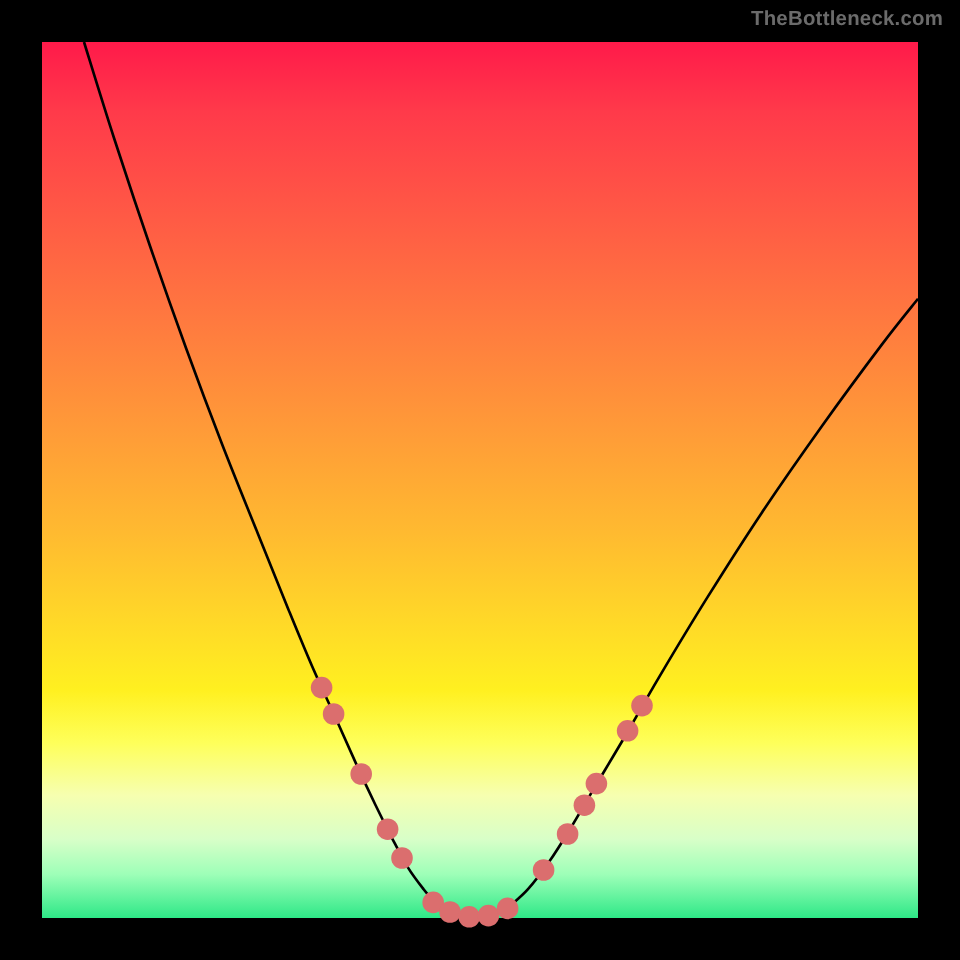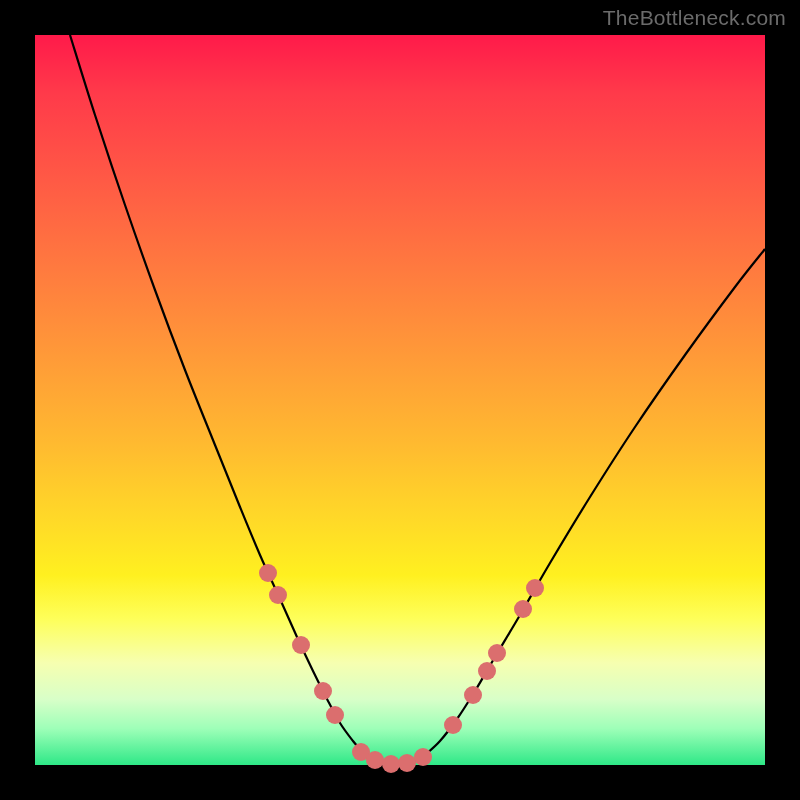--- a/index.html
+++ b/index.html
@@ -30,22 +30,22 @@
       #f6ffb0 86%,
       #d8ffc8 91%,
       #9effb8 95%,
       #2ee887 100%);
   }
   .watermark {
     position: absolute;
     top: 6px;
     right: 14px;
     color: #6b6b6b;
-    font-size: 21px;
-    font-weight: 400;
+    font-size: 17px;
+    font-weight: 700;
     letter-spacing: 0.2px;
     user-select: none;
     margin-left: 36px;
   }
   svg.plot {
     position: absolute;
     left: 0;
     top: 0;
     width: 730px;
     height: 730px;

